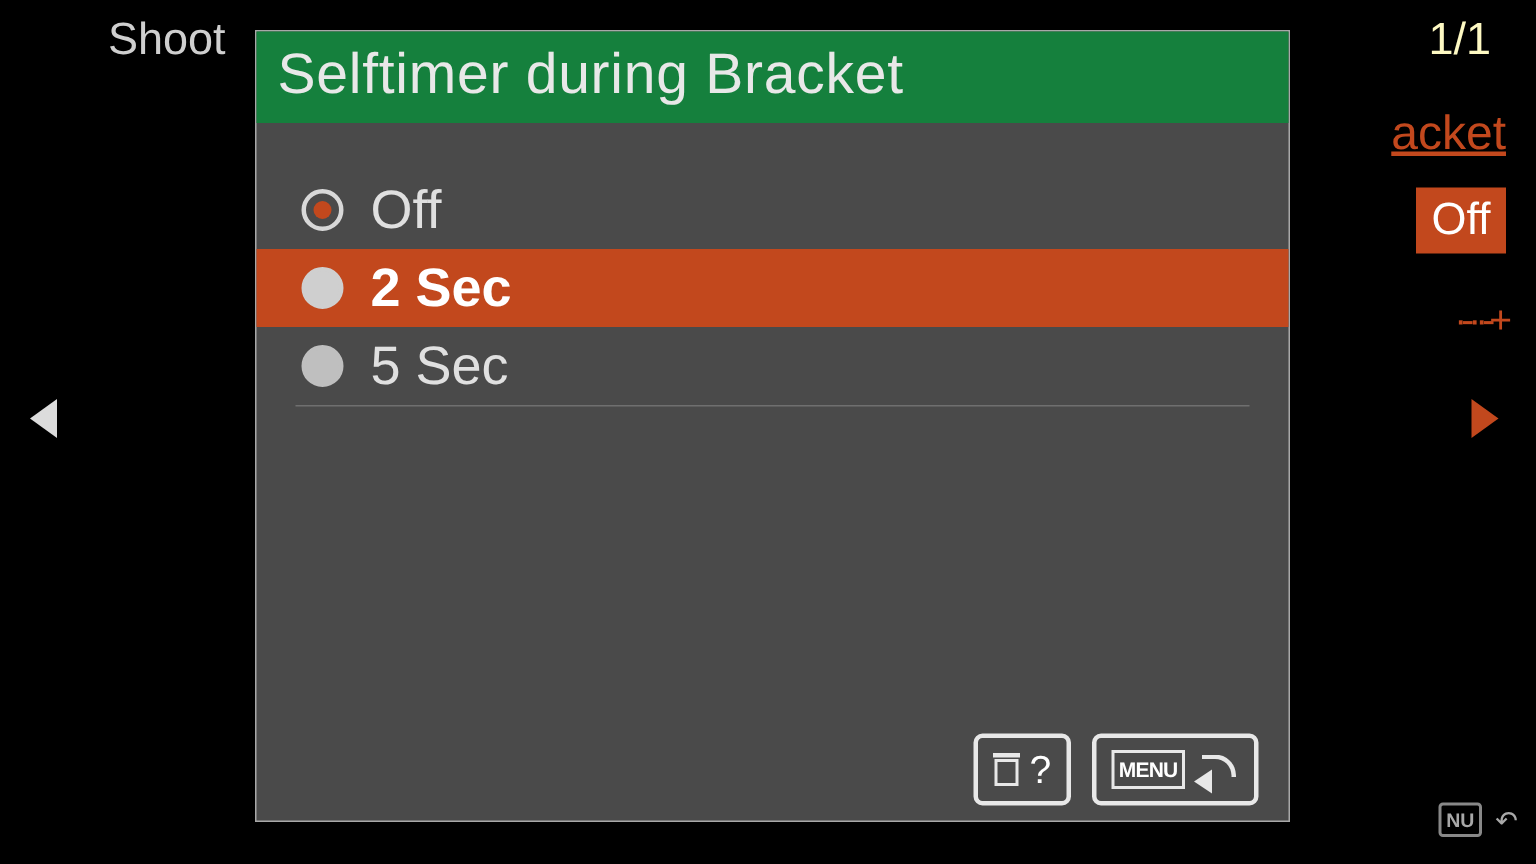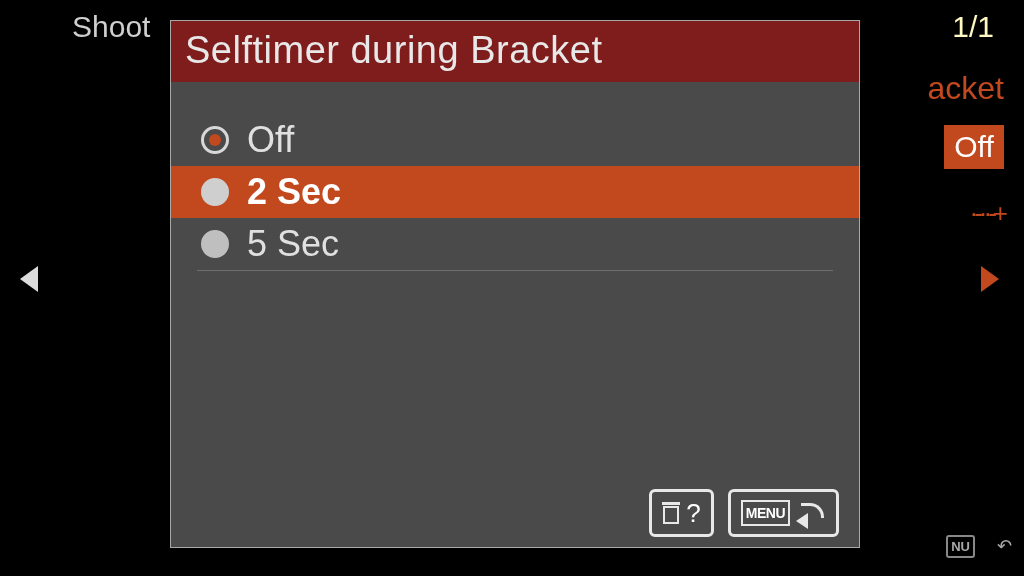--- a/index.html
+++ b/index.html
@@ -28,20 +28,21 @@
     right: 30px;
     font-size: 30px;
     color: #fef9c3;
   }
   .bg-right-word {
     position: absolute;
     top: 70px;
     right: 20px;
     font-size: 32px;
     color: #c2481d; 
+    text-decoration: underline;
   }
   .bg-right-off {
     position: absolute;
     top: 125px;
     right: 20px;
     width: 60px;
     height: 44px;
     background: #c2481d;
     color: #fff;
     font-size: 30px;
@@ -75,22 +76,22 @@
     border-bottom: 13px solid transparent;
     border-left: 18px solid #c2481d;
   }
   .bg-menu-back {
     position: absolute;
     right: 12px;
     bottom: 18px;
     color: #a8a8a8;
     font-size: 18px;
     display: flex;
-    align-items: flex-start;
-    gap: 22px;
+    align-items: center;
+    gap: 9px;
   }
   .bg-menu-back .bb {
     border: 2px solid #888;
     padding: 2px 3px;
     font-size: 13px;
     font-weight: bold;
     border-radius: 3px;
   }
 
   
@@ -98,21 +99,21 @@
     position: absolute;
     left: 170px;
     top: 20px;
     width: 690px;
     height: 528px;
     background: #4a4a4a;
     border: 1px solid #a8a8a8;
     box-sizing: border-box;
   }
   .dialog-title {
-    background: #7f1d1d;
+    background: #15803d;
     color: #e8e8e8;
     font-size: 38px;
     padding: 8px 14px 10px 14px;
     letter-spacing: 0.5px;
   }
 
   .options {
     padding-top: 32px;
   }
   .opt {

